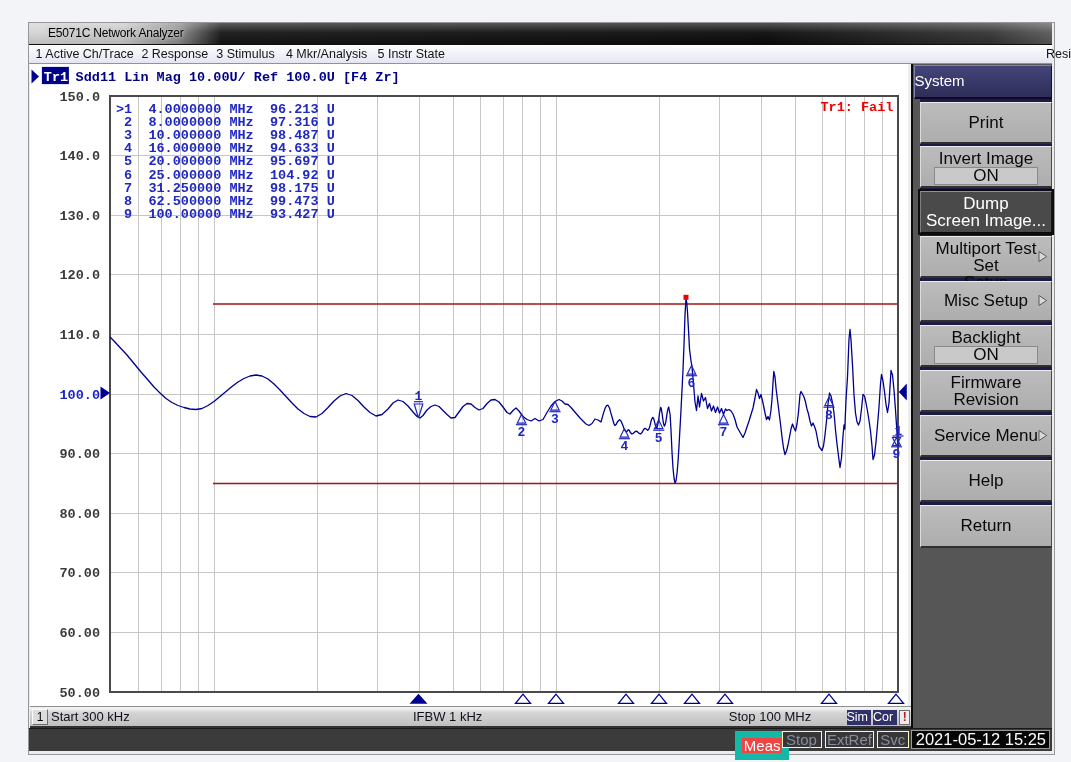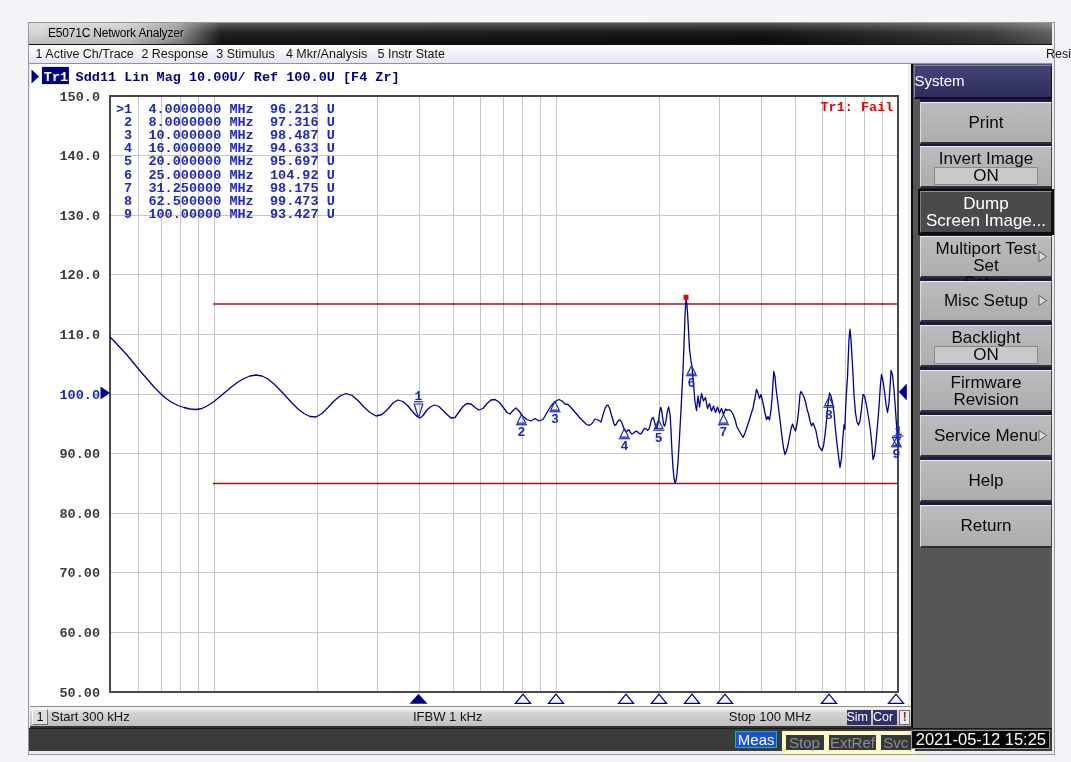--- a/index.html
+++ b/index.html
@@ -38,22 +38,22 @@
      border-top:1px solid #ececec;border-left:1px solid #dcdcdc;border-right:1.5px solid #4a4a4a;
      border-bottom:2px solid #303030;color:#0a0a0a;font-size:17px;text-align:center;box-sizing:border-box}
   .skb.dark{background:#4a4a4a;color:#fff;border-top:1.5px solid #909090;border-left:1.5px solid #808080;
      border-right:1.5px solid #151515;border-bottom:1.5px solid #0a0a0a;box-shadow:0 0 0 2px #0d0d0d}
   .l2a{margin-top:3px;line-height:17px}
   .l2b{line-height:17px}
   .onbox{margin:0 auto 0;width:102px;height:16px;background:#c9c9c9;border:1px solid #8a8a8a;line-height:16px}
   .arr{position:absolute;right:3px;top:50%;margin-top:-6.5px}
   #bbar{left:29px;top:728px;width:1023px;height:22px;background:#3b3b3b;border-top:1px solid #191919}
   .bb{position:absolute;top:1.5px;height:15px;font-size:15px;line-height:15.5px;text-align:center}
-  .meas{background:#1d4ed8;color:#fff;border:1px solid #14b8a6}
-  .dis{background:#37373a;color:#868e98;border:4px solid #fef9c3}
+  .meas{background:#ef4444;color:#fff;border:7px solid #14b8a6}
+  .dis{background:#37373a;color:#868e98;border:1px solid #fef9c3}
   #dt{position:absolute;top:0.5px;height:17px;background:#060606;color:#fff;border:1px solid #98989c;
      font-size:16.5px;line-height:17.5px;text-align:center}
 </style></head>
 <body>
 <div id="win" class="abs"></div>
 <div id="title" class="abs"><span>E5071C Network Analyzer</span></div>
 <div id="menu" class="abs">
   <b style="left:6.6px">1 Active Ch/Trace</b>
   <b style="left:112.4px">2 Response</b>
   <b style="left:187.3px">3 Stimulus</b>

